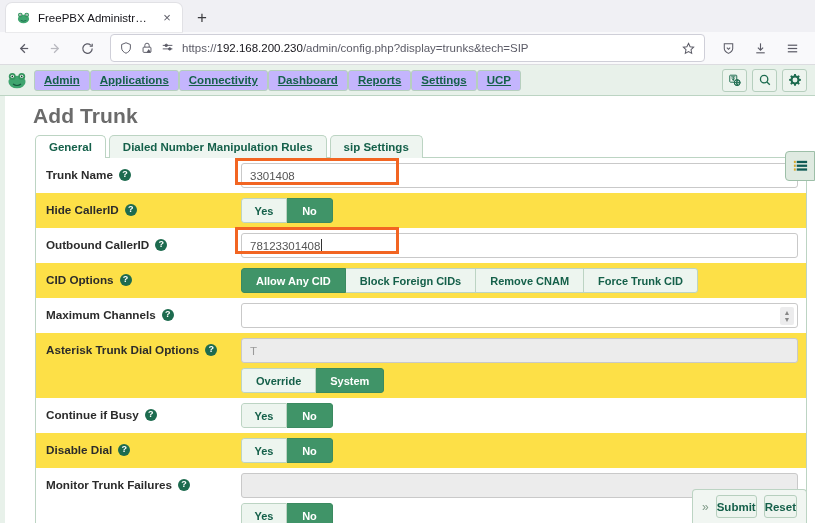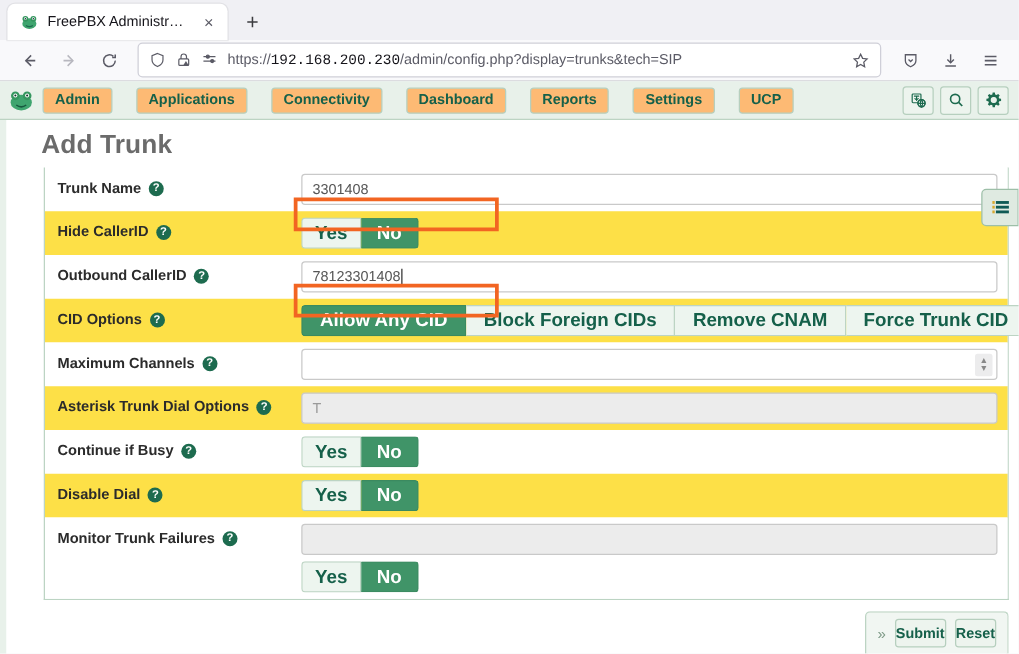--- a/index.html
+++ b/index.html
@@ -57,35 +57,35 @@
 
   .urlbar {
     flex: 1 1 auto; height: 28px; margin: 0 6px;
     background: #ffffff; border: 1px solid #cfcfd8; border-radius: 4px;
     display: flex; align-items: center; gap: 6px; padding: 0 8px;
   }
   .url-text {
     flex: 1 1 auto; font-size: 11.5px; color: #5b5b66;
     white-space: nowrap; overflow: hidden;
   }
-  .url-text b { color: #15141a; font-weight: 400; font-family: Liberation Mono, monospace; }
+  .url-text b { color: #15141a; font-weight: 400; }
   .urlicon { width: 15px; height: 15px; flex: 0 0 15px; display: block; color: #5b5b66; }
 
   
   .pbx-topbar {
     height: 31px; background: #e8f1ea;
     border-bottom: 1px solid #bcd4c3;
     display: flex; align-items: center; padding: 0 8px 0 6px;
   }
   .pbx-logo { width: 22px; height: 22px; flex: 0 0 22px; margin-right: 6px; }
   .menu-btn {
-    height: 21px; padding: 0 9px; margin-right: 19px;
-    background: #fdba74; border: 1px solid #b6cfbe; border-radius: 3px;
+    height: 21px; padding: 0 9px; margin-right: 0;
+    background: #c4b5fd; border: 1px solid #b6cfbe; border-radius: 3px;
     color: #15604a; font-size: 11.5px; font-weight: bold;
-    display: flex; align-items: center; white-space: nowrap;
+    display: flex; align-items: center; white-space: nowrap; text-decoration: underline;
   }
   .topbar-spacer { flex: 1 1 auto; }
   .icon-btn {
     width: 25px; height: 23px; margin-left: 5px;
     background: #edf4ee; border: 1px solid #b6cfbe; border-radius: 3px;
     display: flex; align-items: center; justify-content: center;
     color: #1d6b4f;
   }
 
   
@@ -163,21 +163,21 @@
     display: flex; flex-direction: column; align-items: center; justify-content: center;
     color: #888; font-size: 7px; line-height: 7px;
   }
   .num-wrap { position: relative; }
 
   
   .btngroup { display: inline-flex; border-radius: 3px; overflow: hidden; }
   .bg-item {
     height: 25px; padding: 0 14px;
     display: flex; align-items: center; justify-content: center;
-    font-size: 15px; font-weight: bold; color: #15604a;
+    font-size: 11px; font-weight: bold; color: #15604a;
     background: #edf5ef; border: 1px solid #bcd4c3; border-left: none;
     white-space: nowrap;
   }
   .bg-item:first-child { border-left: 1px solid #bcd4c3; border-radius: 3px 0 0 3px; }
   .bg-item:last-child { border-radius: 0 3px 3px 0; }
   .bg-item.selected {
     background: #409468; color: #ffffff; border-color: #3b8a60;
   }
   .yesno .bg-item { min-width: 46px; padding: 0 10px; }
 
@@ -353,20 +353,25 @@
       <svg viewBox="0 0 16 16" width="14" height="14" fill="#1d6b4f">
         <path d="M8 5.2 a2.8 2.8 0 1 0 0 5.6 a2.8 2.8 0 1 0 0 -5.6 Z M7 1.2 h2 l.3 1.7 1.3 .55 1.45-1 1.4 1.4 -1 1.45 .55 1.3 1.7 .3 v2 l-1.7 .3 -.55 1.3 1 1.45 -1.4 1.4 -1.45-1 -1.3 .55 -.3 1.7 h-2 l-.3-1.7 -1.3-.55 -1.45 1 -1.4-1.4 1-1.45 -.55-1.3 -1.7-.3 v-2 l1.7-.3 .55-1.3 -1-1.45 1.4-1.4 1.45 1 1.3-.55 Z"></path>
         <circle cx="8" cy="8" r="2.4" fill="#e8f1ea"></circle>
       </svg>
     </div>
   </div>
 
   <div class="content">
     <div class="page-title">Add Trunk</div>
 
+    <div class="tabs">
+      <div class="ftab active">General</div>
+      <div class="ftab">Dialed Number Manipulation Rules</div>
+      <div class="ftab">sip Settings</div>
+    </div>
 
     <div class="form-wrap">
 
       <div class="frow">
         <div class="flabel">
           <span>Trunk Name</span>
           <span class="help">?</span>
         </div>
         <div class="fctl">
           <div class="tinput" placeholder="">3301408</div>
@@ -428,20 +433,24 @@
         </div>
       </div>
 
       <div class="frow alt">
         <div class="flabel">
           <span>Asterisk Trunk Dial Options</span>
           <span class="help">?</span>
         </div>
         <div class="fctl stacked">
           <div class="tinput disabled">T</div>
+          <div class="btngroup">
+            <div class="bg-item">Override</div>
+            <div class="bg-item selected">System</div>
+          </div>
         </div>
       </div>
 
       <div class="frow">
         <div class="flabel">
           <span>Continue if Busy</span>
           <span class="help">?</span>
         </div>
         <div class="fctl">
           <div class="btngroup yesno">

